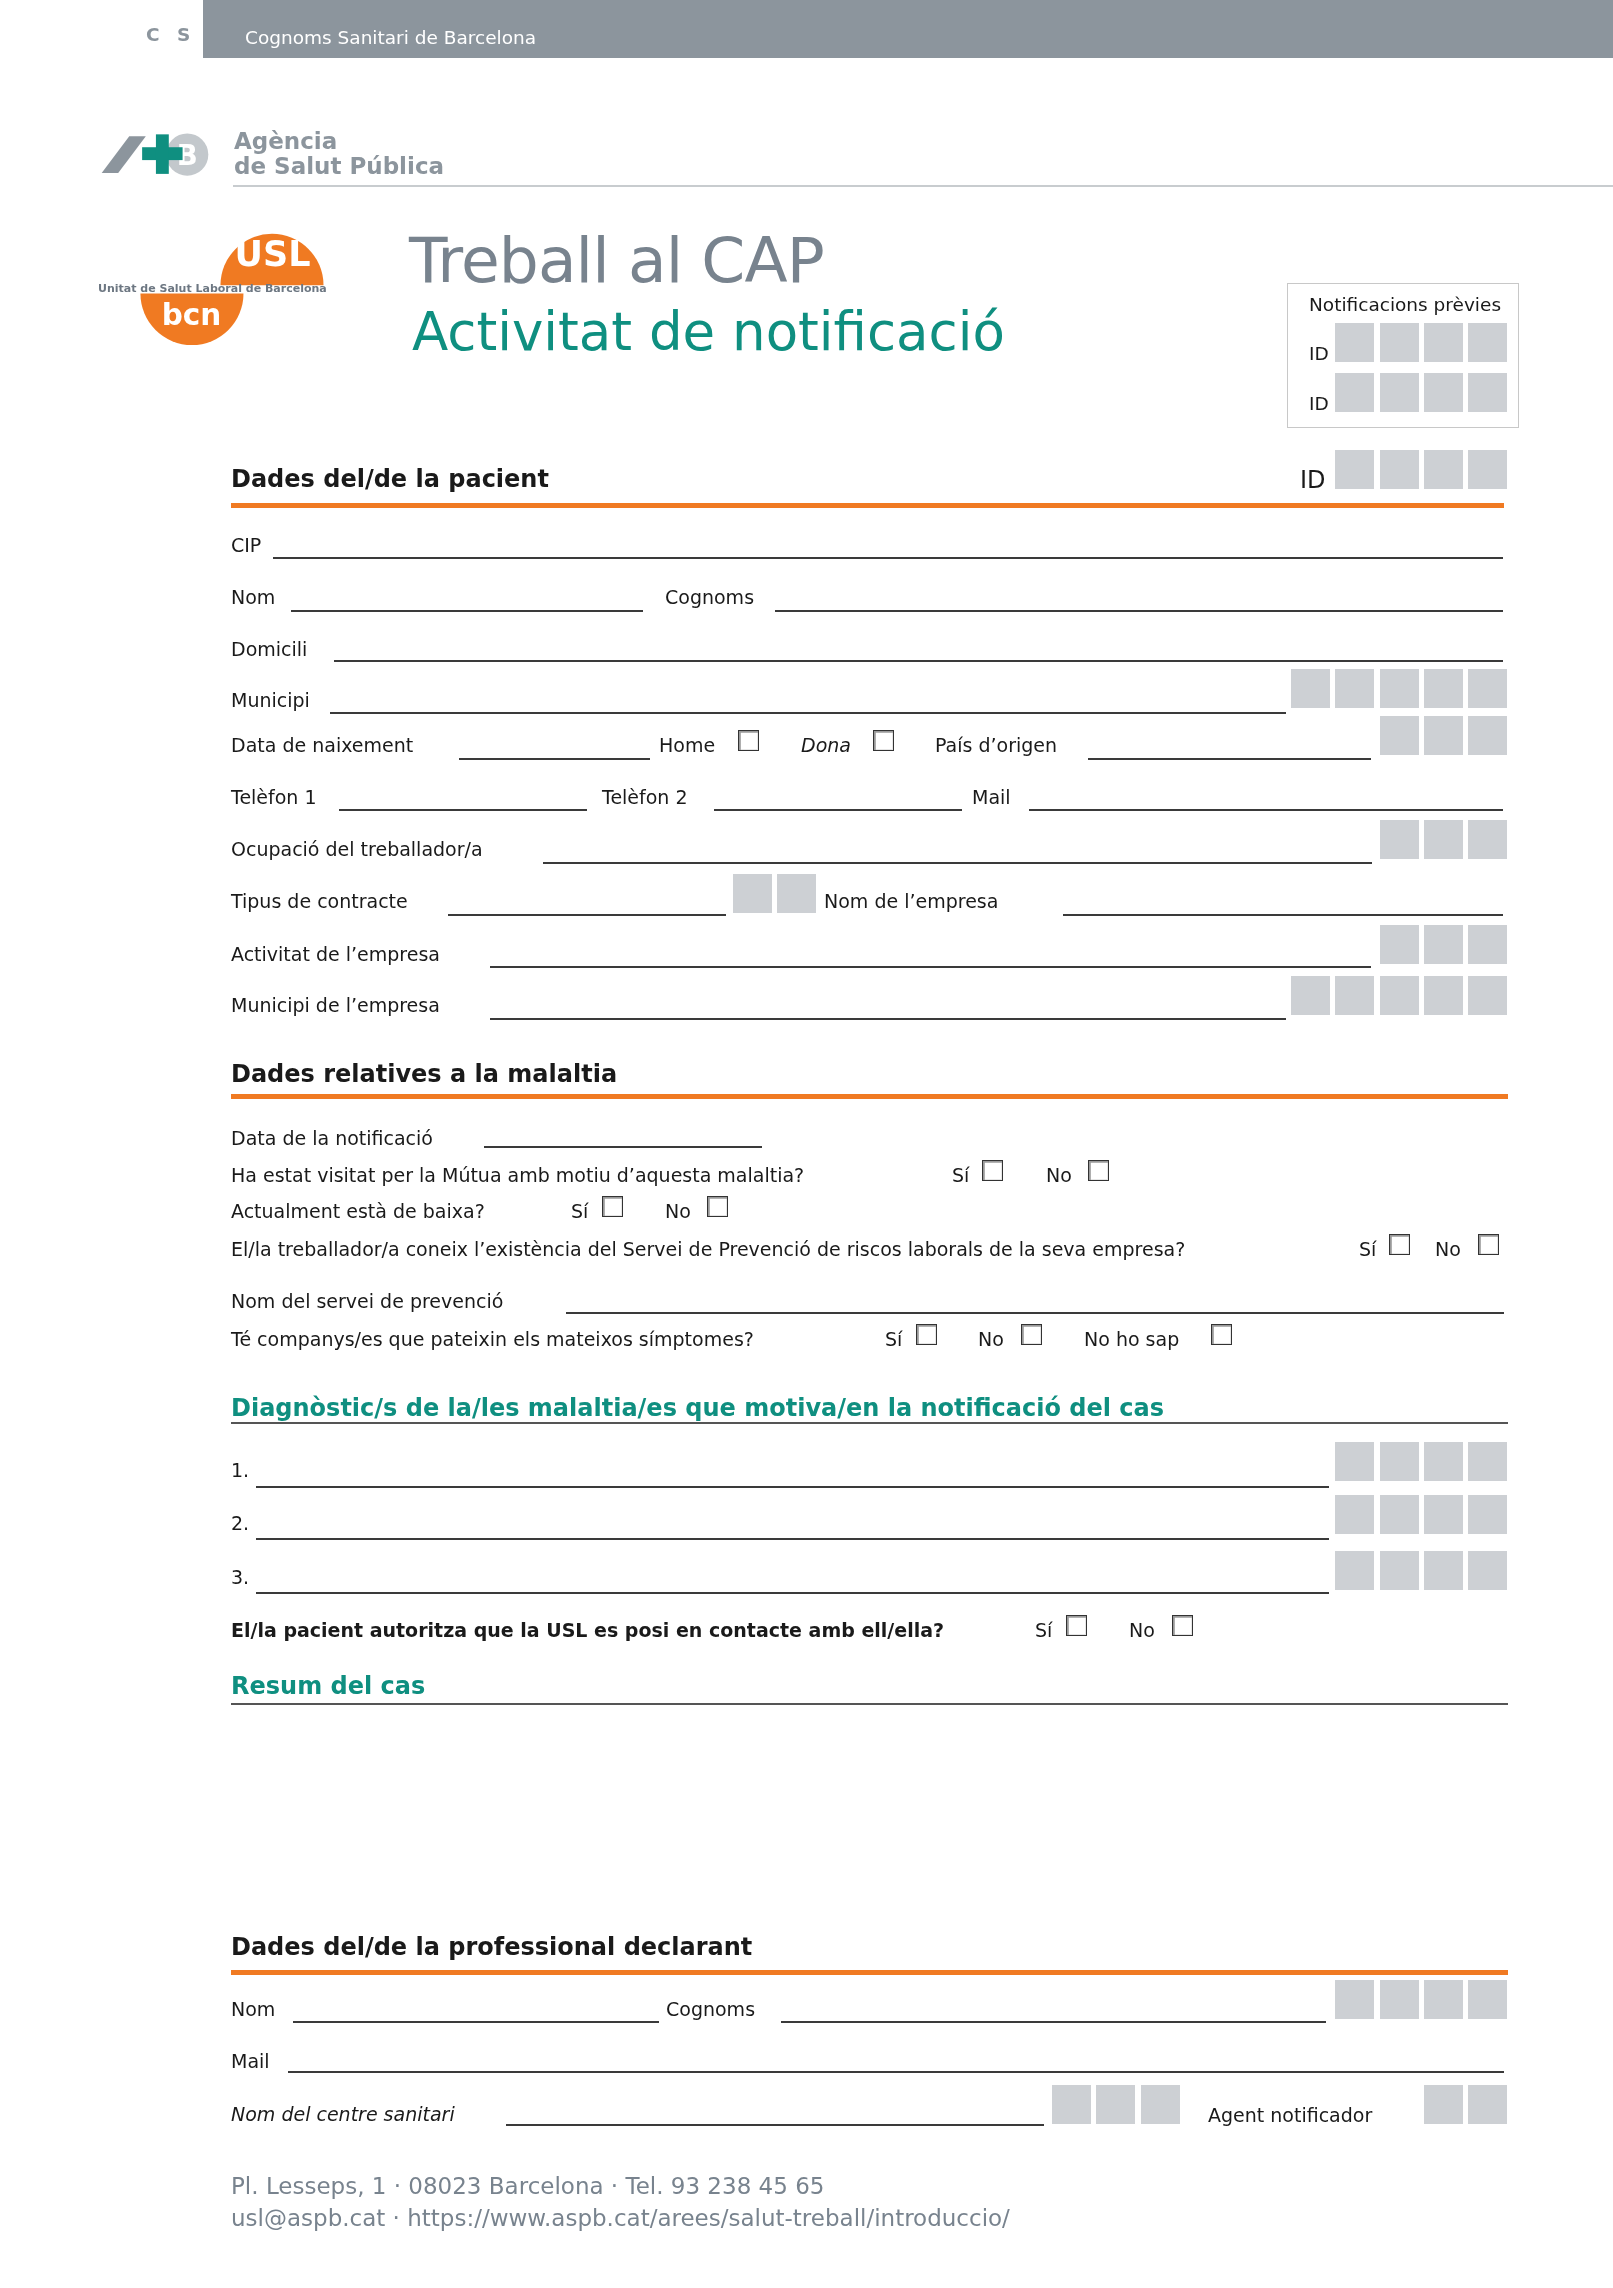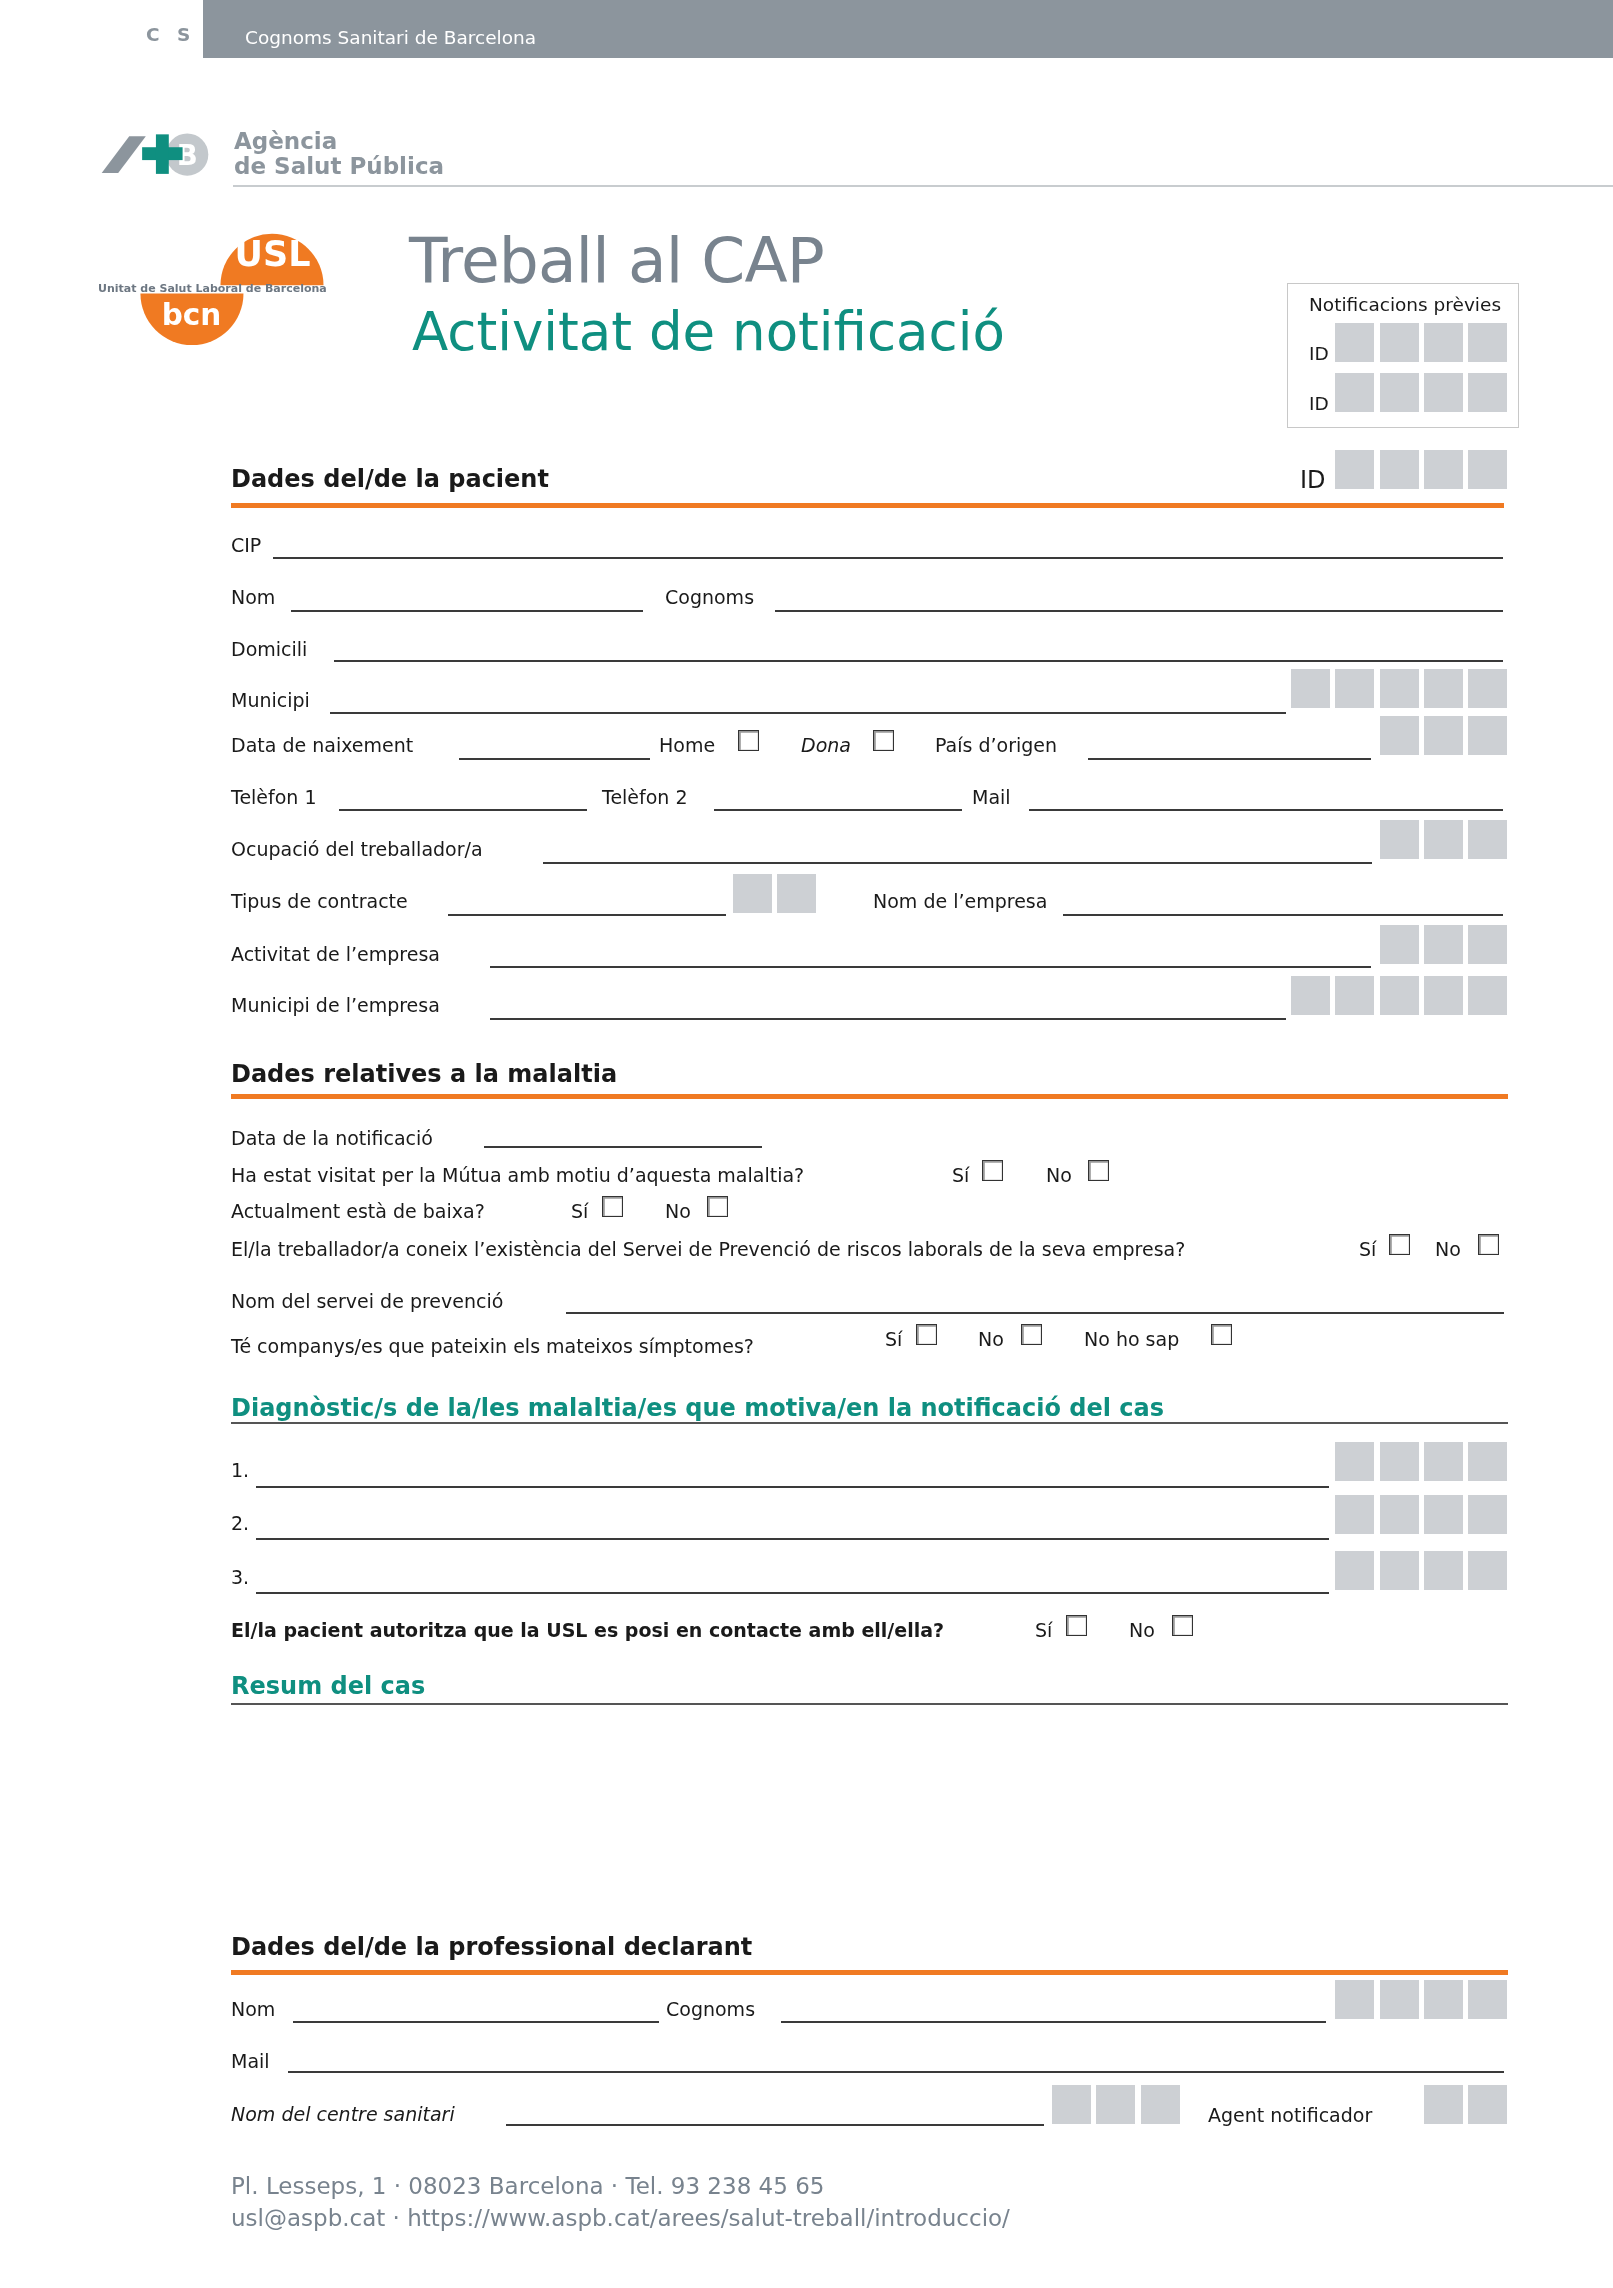--- a/index.html
+++ b/index.html
@@ -121,21 +121,21 @@
 <div class="line" style="left:543px;top:862px;width:829px;"></div>
 <div class="box" style="left:1380px;top:820px;"></div>
 <div class="box" style="left:1424px;top:820px;"></div>
 <div class="box" style="left:1468px;top:820px;"></div>
 
 <div class="lbl" style="left:231px;top:887px;">Tipus de contracte</div>
 <input class="input" style="left: 448px; top: 888px; width: 277px;">
 <div class="line" style="left:448px;top:914px;width:278px;"></div>
 <div class="box" style="left:733px;top:874px;"></div>
 <div class="box" style="left:777px;top:874px;"></div>
-<div class="lbl" style="left:873px;top:887px;">Nom de l’empresa</div>
+<div class="lbl" style="left:824px;top:887px;">Nom de l’empresa</div>
 <input class="input" style="left: 1063px; top: 888px; width: 439px;">
 <div class="line" style="left:1063px;top:914px;width:440px;"></div>
 
 <div class="lbl" style="left:231px;top:940px;">Activitat de l’empresa</div>
 <input class="input" style="left: 490px; top: 940px; width: 880px;">
 <div class="line" style="left:490px;top:966px;width:881px;"></div>
 <div class="box" style="left:1380px;top:925px;"></div>
 <div class="box" style="left:1424px;top:925px;"></div>
 <div class="box" style="left:1468px;top:925px;"></div>
 
@@ -170,21 +170,21 @@
 <div class="lbl" style="left:231px;top:1235px;">El/la treballador/a coneix l’existència del Servei de Prevenció de riscos laborals de la seva empresa?</div>
 <div class="lbl" style="left:1359px;top:1235px;">Sí</div>
 <div class="cb" style="left:1389px;top:1234px;"></div>
 <div class="lbl" style="left:1435px;top:1235px;">No</div>
 <div class="cb" style="left:1478px;top:1234px;"></div>
 
 <div class="lbl" style="left:231px;top:1287px;">Nom del servei de prevenció</div>
 <input class="input" style="left: 566px; top: 1288px; width: 937px;">
 <div class="line" style="left:566px;top:1312px;width:938px;"></div>
 
-<div class="lbl" style="left:231px;top:1325px;margin-top:7px;">Té companys/es que pateixin els mateixos símptomes?</div>
+<div class="lbl" style="left:231px;top:1325px;">Té companys/es que pateixin els mateixos símptomes?</div>
 <div class="lbl" style="left:885px;top:1325px;">Sí</div>
 <div class="cb" style="left:916px;top:1324px;"></div>
 <div class="lbl" style="left:978px;top:1325px;">No</div>
 <div class="cb" style="left:1021px;top:1324px;"></div>
 <div class="lbl" style="left:1084px;top:1325px;">No ho sap</div>
 <div class="cb" style="left:1211px;top:1324px;"></div>
 
 <div class="sec teal" style="left:231px;top:1394px;">Diagnòstic/s de la/les malaltia/es que motiva/en la notificació del cas</div>
 <div class="greyrule" style="left:231px;top:1422px;width:1277px;"></div>
 

